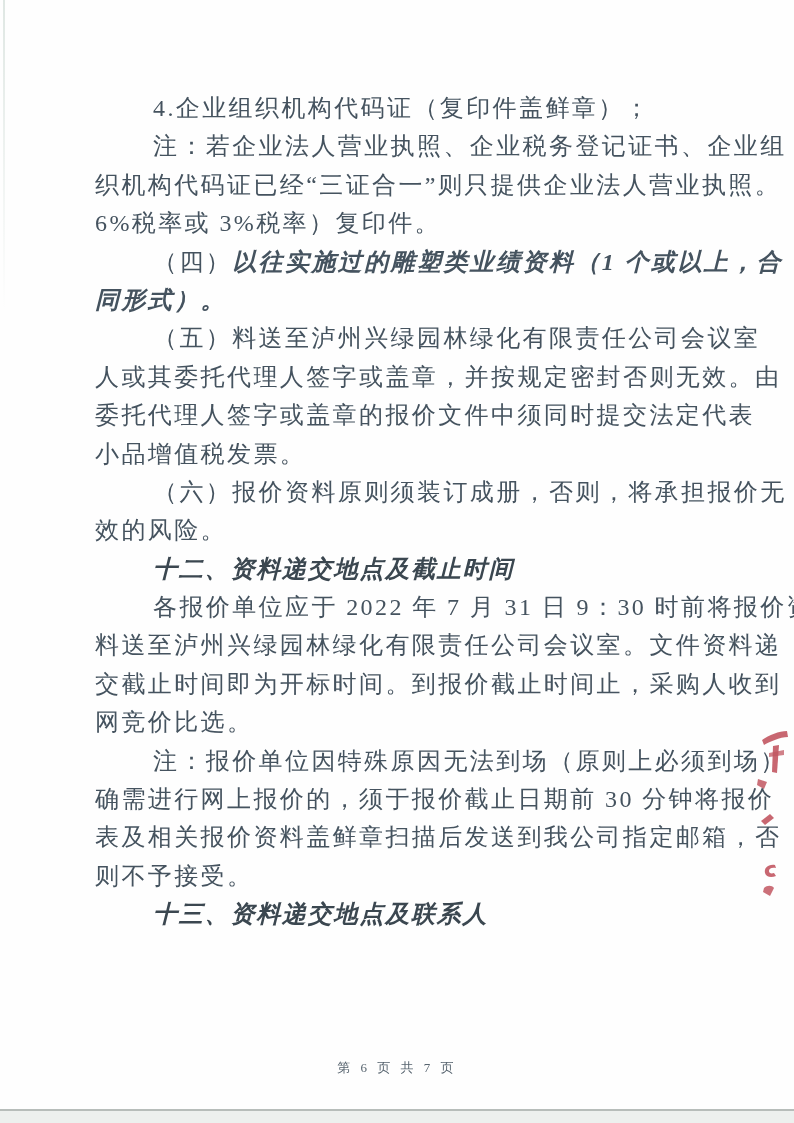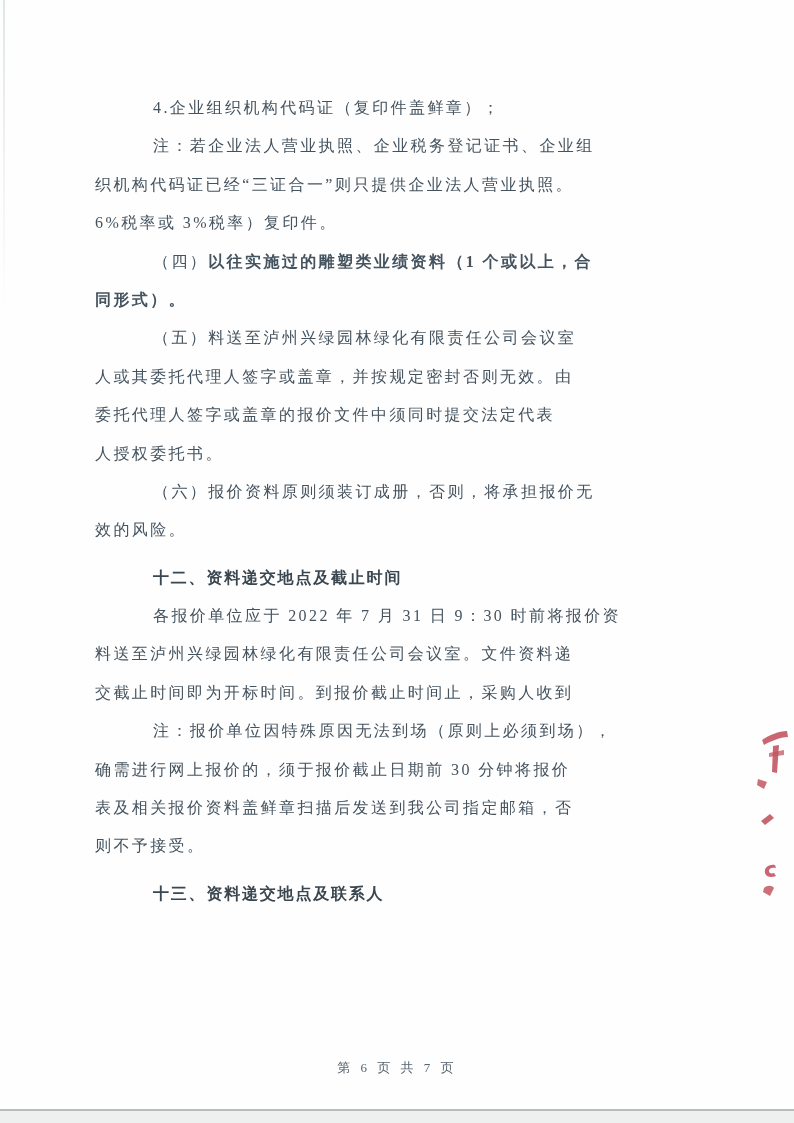--- a/index.html
+++ b/index.html
@@ -17,34 +17,33 @@
     background:var(--paper);
     overflow:hidden;
     font-family:"Liberation Serif","DejaVu Serif",serif;
   }
   .doc-body{
     position:absolute;
     top:89px;left:95px;width:616px;
   }
   .line{
     height:38.4px;line-height:38.4px;
-    font-size:16px;
+    font-size:24px;
     letter-spacing:2.4px;
     color:var(--body-text);
     white-space:nowrap;
     overflow:visible;
   }
   .line.indent{padding-left:58px;}
-  .line .b{font-weight:bold;}
+  .line .b{font-weight:bold;font-style:italic;}
   .line.heading{
     font-family:"Liberation Sans","DejaVu Sans",sans-serif;
     font-weight:bold;
     color:var(--heading-text);
     letter-spacing:1.8px;
-    margin-top:9px;
   }
   .page-footer{
     position:absolute;
     top:1031px;left:0;width:100%;
     text-align:center;
     font-size:13px;
     letter-spacing:3.5px;
     color:var(--footer-text);
     margin-top:28px;
   }
@@ -72,27 +71,28 @@
   <div class="doc-body" id="doc-body">
       <div class="line indent"><span>4.企业组织机构代码证（复印件盖鲜章）；</span></div>
       <div class="line indent"><span>注：若企业法人营业执照、企业税务登记证书、企业组</span></div>
       <div class="line"><span>织机构代码证已经“三证合一”则只提供企业法人营业执照。</span></div>
       <div class="line"><span>6%税率或 3%税率）复印件。</span></div>
       <div class="line indent"><span>（四）</span><span class="b">以往实施过的雕塑类业绩资料（1 个或以上，合</span></div>
       <div class="line"><span class="b">同形式）。</span></div>
       <div class="line indent"><span>（五）料送至泸州兴绿园林绿化有限责任公司会议室</span></div>
       <div class="line"><span>人或其委托代理人签字或盖章，并按规定密封否则无效。由</span></div>
       <div class="line"><span>委托代理人签字或盖章的报价文件中须同时提交法定代表</span></div>
-      <div class="line"><span>人授权委托书。</span></div>
+      <div class="line"><span>小品增值税发票。</span></div>
       <div class="line indent"><span>（六）报价资料原则须装订成册，否则，将承担报价无</span></div>
       <div class="line"><span>效的风险。</span></div>
       <div class="line indent heading"><span class="b">十二、资料递交地点及截止时间</span></div>
       <div class="line indent"><span>各报价单位应于 2022 年 7 月 31 日 9：30 时前将报价资</span></div>
       <div class="line"><span>料送至泸州兴绿园林绿化有限责任公司会议室。文件资料递</span></div>
       <div class="line"><span>交截止时间即为开标时间。到报价截止时间止，采购人收到</span></div>
+      <div class="line"><span>网竞价比选。</span></div>
       <div class="line indent"><span>注：报价单位因特殊原因无法到场（原则上必须到场），</span></div>
       <div class="line"><span>确需进行网上报价的，须于报价截止日期前 30 分钟将报价</span></div>
       <div class="line"><span>表及相关报价资料盖鲜章扫描后发送到我公司指定邮箱，否</span></div>
       <div class="line"><span>则不予接受。</span></div>
       <div class="line indent heading"><span class="b">十三、资料递交地点及联系人</span></div>
     </div>
 
   <div class="page-footer">第 6 页 共 7 页</div>
 
   <svg class="stamp-frag" style="left:756px;top:729px;" width="34" height="62" viewBox="0 0 34 62">

